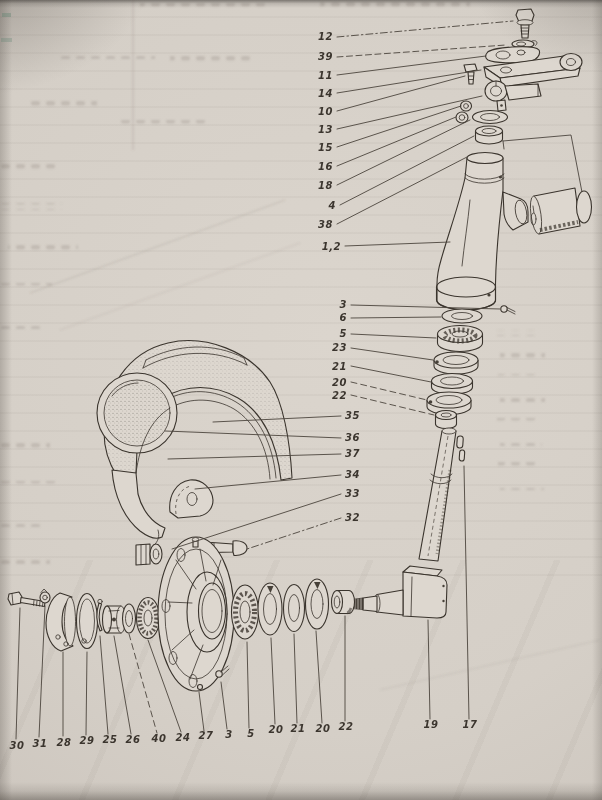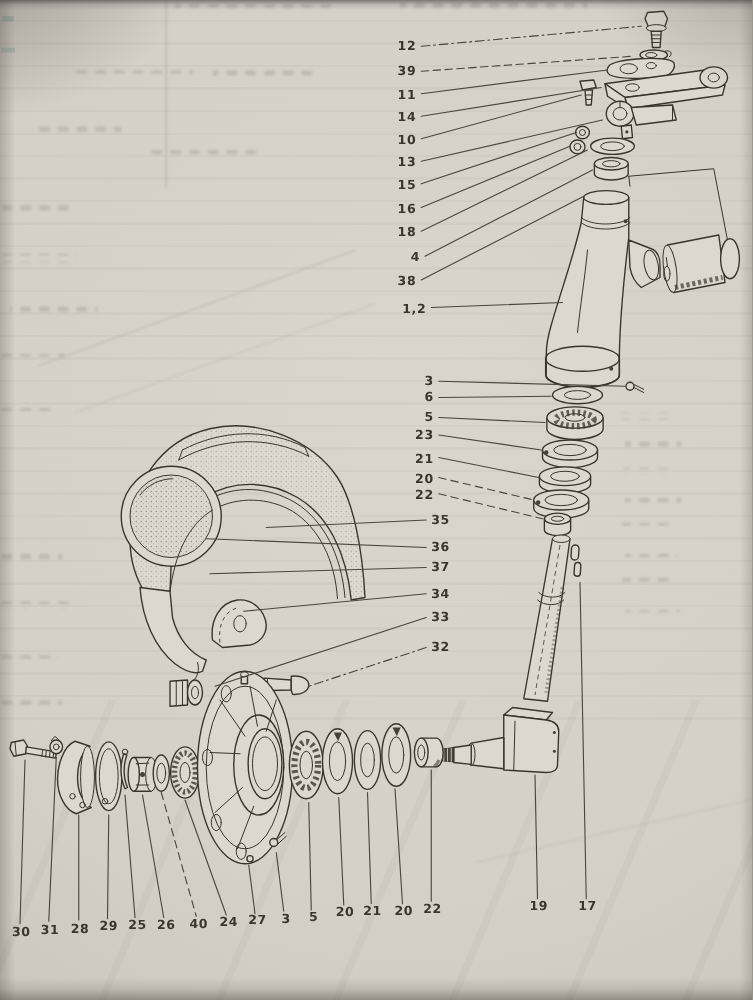--- a/index.html
+++ b/index.html
@@ -1,18 +1,18 @@
 <!DOCTYPE html>
 <html><head>
 <meta charset="utf-8">
 <style>
   html,body{margin:0;padding:0;background:#8d8780;}
   .page{position:relative;width:602px;height:800px;overflow:hidden;
         font-family:"DejaVu Sans","Liberation Sans",sans-serif;
-        background:radial-gradient(120% 90% at 55% 42%, #dbd5cd 0%, #d5cfc7 55%, #c8c1b9 100%);}
+        background:radial-gradient(120% 90% at 55% 42%, #dbd5cd 0%, #d5cfc7 55%, #c8c1b9 100%);font-style:italic;}
   .fx{position:absolute;pointer-events:none;}
   .fx-topstrip{left:0;top:0;width:602px;height:8px;
         background:linear-gradient(180deg, rgba(50,46,42,.55), rgba(50,46,42,.16) 45%, rgba(0,0,0,0));}
   .fx-botstrip{left:0;bottom:0;width:602px;height:18px;
         background:linear-gradient(0deg, rgba(56,50,44,.4), rgba(56,50,44,.12) 50%, rgba(0,0,0,0));}
   .fx-tlcorner{left:0;top:0;width:300px;height:220px;
         background:radial-gradient(260px 180px at -30px -30px, rgba(72,67,61,.38), rgba(72,67,61,0) 70%);}
   .fx-trcorner{right:0;top:0;width:240px;height:160px;
         background:radial-gradient(210px 150px at 105% -20%, rgba(72,67,61,.30), rgba(72,67,61,0) 70%);}
   .fx-ledge{left:0;top:0;width:12px;height:800px;

